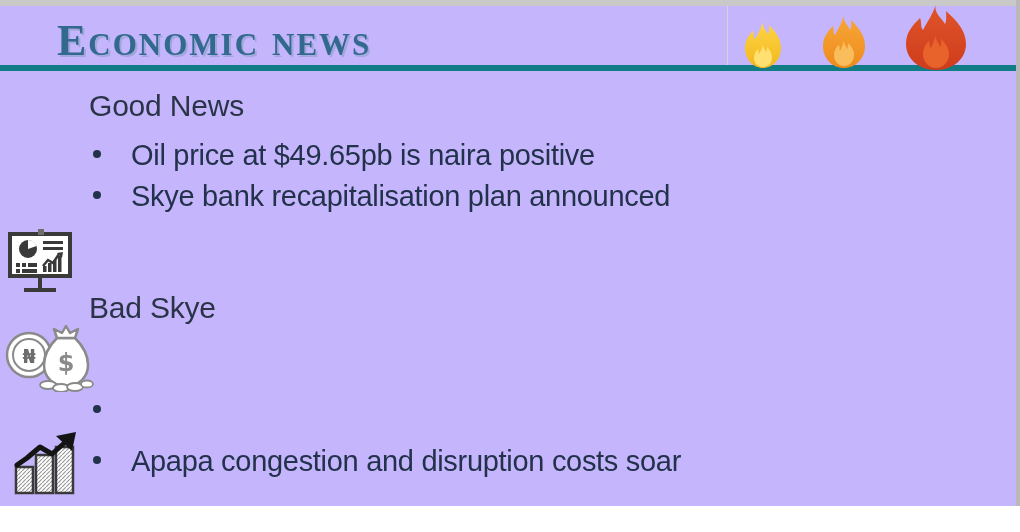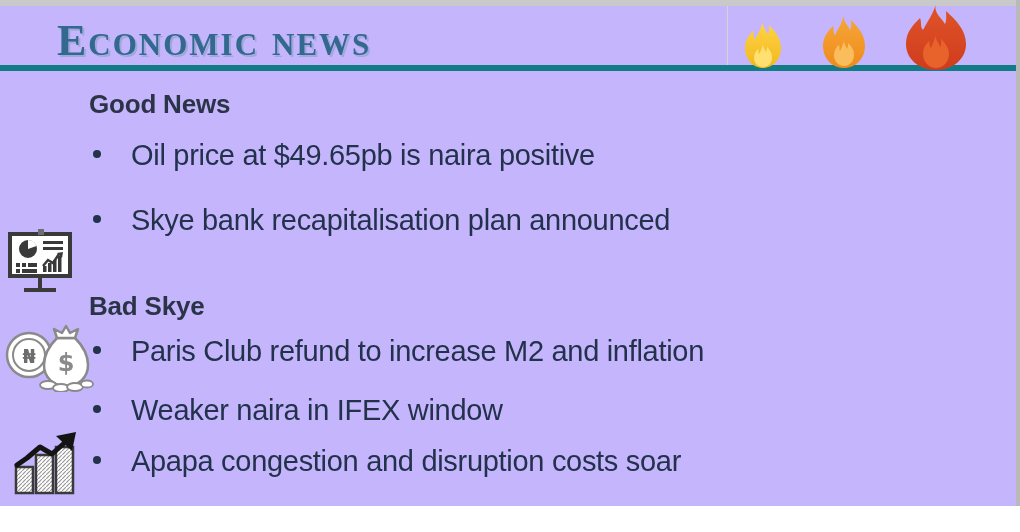--- a/index.html
+++ b/index.html
@@ -71,22 +71,22 @@
   .flame { position: absolute; bottom: 0; }
   .flame svg { display: block; }
   .flame-small  { left: 2px;   width: 62px;  height: 52px; }
   .flame-medium { left: 78px;  width: 72px;  height: 58px; }
   .flame-large  { left: 155px; width: 102px; height: 68px; }
 
   
   .section-head {
     position: absolute;
     left: 89px;
-    font-weight: bold;
-    font-size: 26px;
+    font-weight: normal;
+    font-size: 30px;
     color: #2b3447;
     letter-spacing: -0.2px;
     white-space: nowrap;
   }
   .head-good { top: 89px; }
   .head-bad  { top: 291px; }
 
   .bullet-row {
     position: absolute;
     left: 89px;
@@ -106,21 +106,21 @@
     position: absolute;
     left: 42px;
     top: 0;
     font-size: 29px;
     color: #23324b;
     letter-spacing: -0.3px;
     white-space: nowrap;
     line-height: 32px;
   }
   .b-good-1 { top: 139px; }
-  .b-good-2 { top: 204px; }
+  .b-good-2 { top: 180px; }
   .b-bad-1  { top: 335px; }
   .b-bad-2  { top: 394px; }
   .b-bad-3  { top: 445px; }
 
   
   .side-icon { position: absolute; }
   .icon-presentation { left: 2px;  top: 222px; width: 76px; height: 76px; }
   .icon-money        { left: 2px;  top: 322px; width: 92px; height: 70px; }
   .icon-growth       { left: 10px; top: 427px; width: 74px; height: 72px; }
   .side-icon svg { display: block; }
@@ -187,28 +187,23 @@
     <span class="bullet-text">Oil price at $49.65pb is naira positive</span>
   </div>
 
   <div class="bullet-row b-good-2">
     <span class="bullet-dot"></span>
     <span class="bullet-text">Skye bank recapitalisation plan announced</span>
   </div>
 
   <div class="section-head head-bad">Bad Skye</div>
 
-  <div class="bullet-row b-bad-1">
-    <span class="bullet-dot"></span>
-    <span class="bullet-text">Paris Club refund to increase M2 and inflation</span>
-  </div>
 
   <div class="bullet-row b-bad-2">
     <span class="bullet-dot"></span>
-    <span class="bullet-text">Weaker naira in IFEX window</span>
   </div>
 
   <div class="bullet-row b-bad-3">
     <span class="bullet-dot"></span>
     <span class="bullet-text">Apapa congestion and disruption costs soar</span>
   </div>
 
   <div class="side-icon icon-presentation">
     <svg viewBox="0 0 76 76" width="76" height="76" aria-hidden="true">
       <rect x="8" y="12" width="60" height="42" fill="#ffffff" stroke="#3a3a3a" stroke-width="4"></rect>

